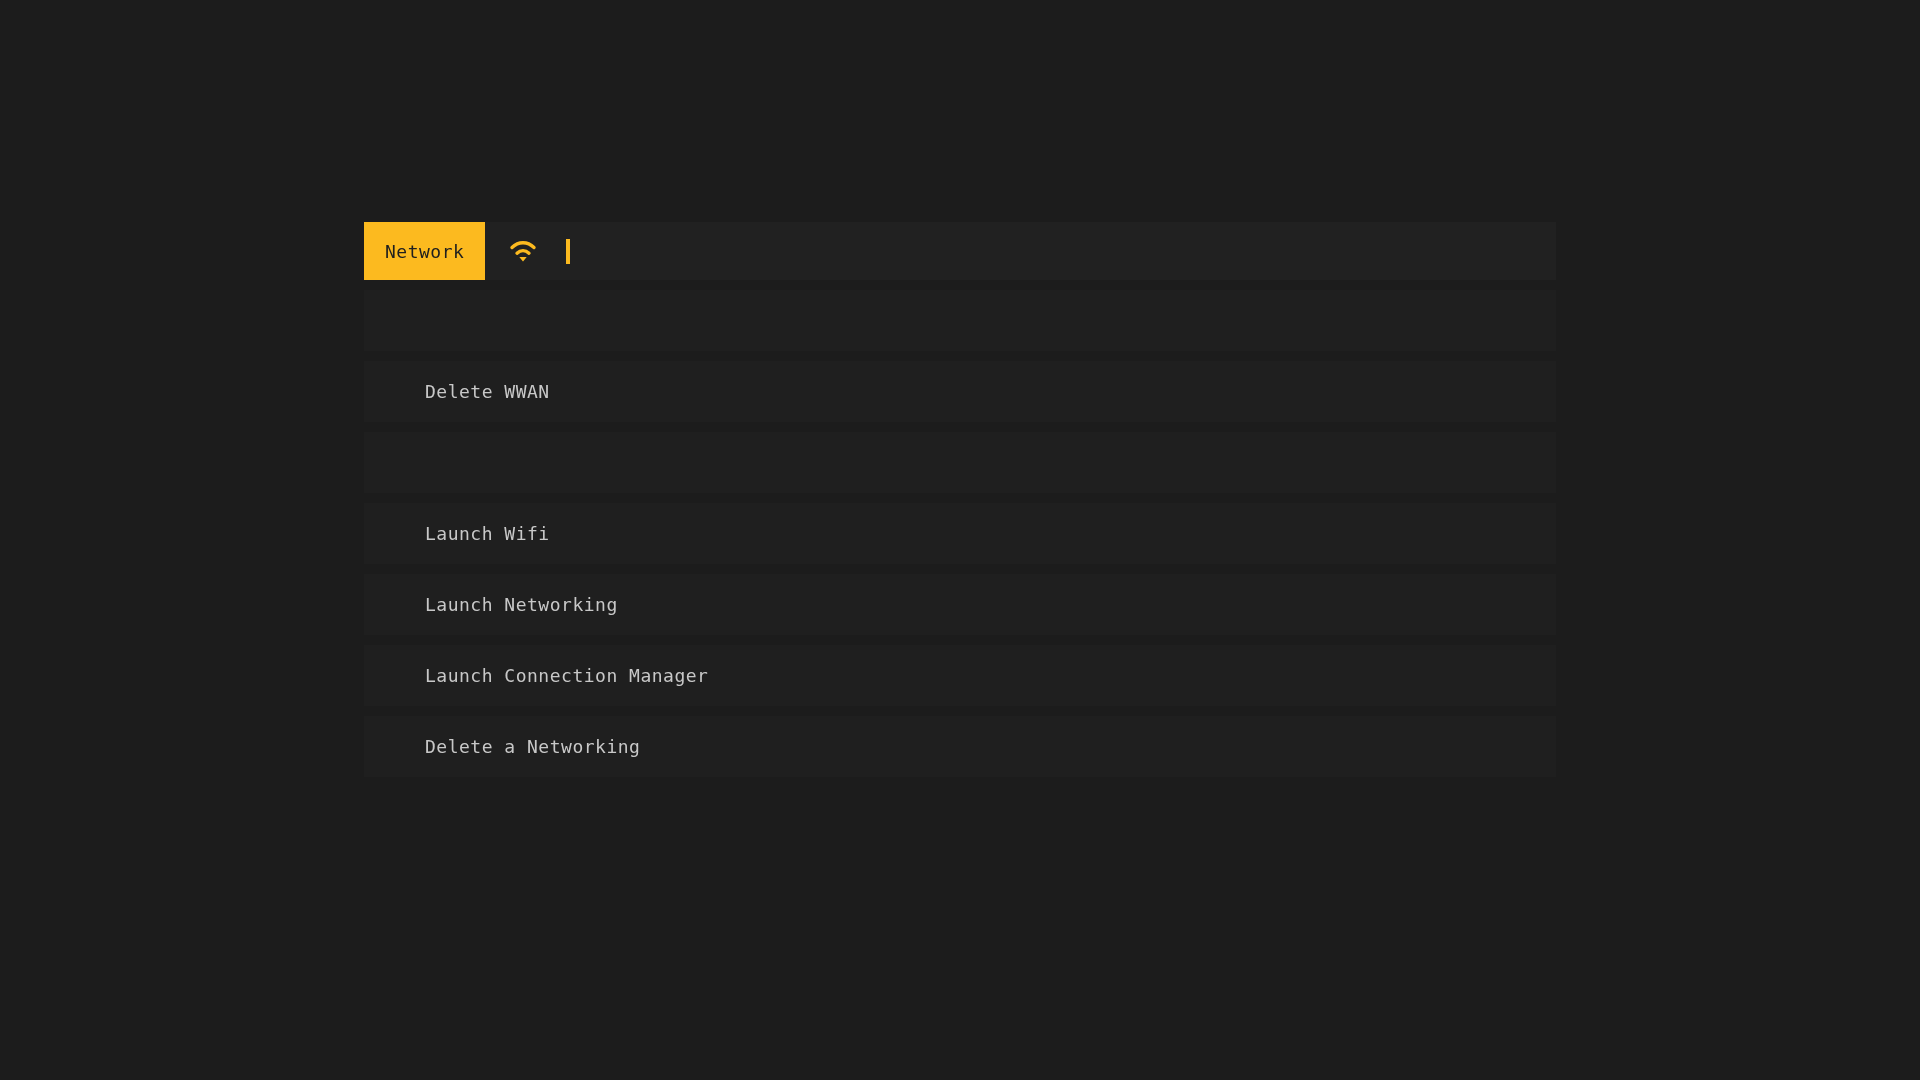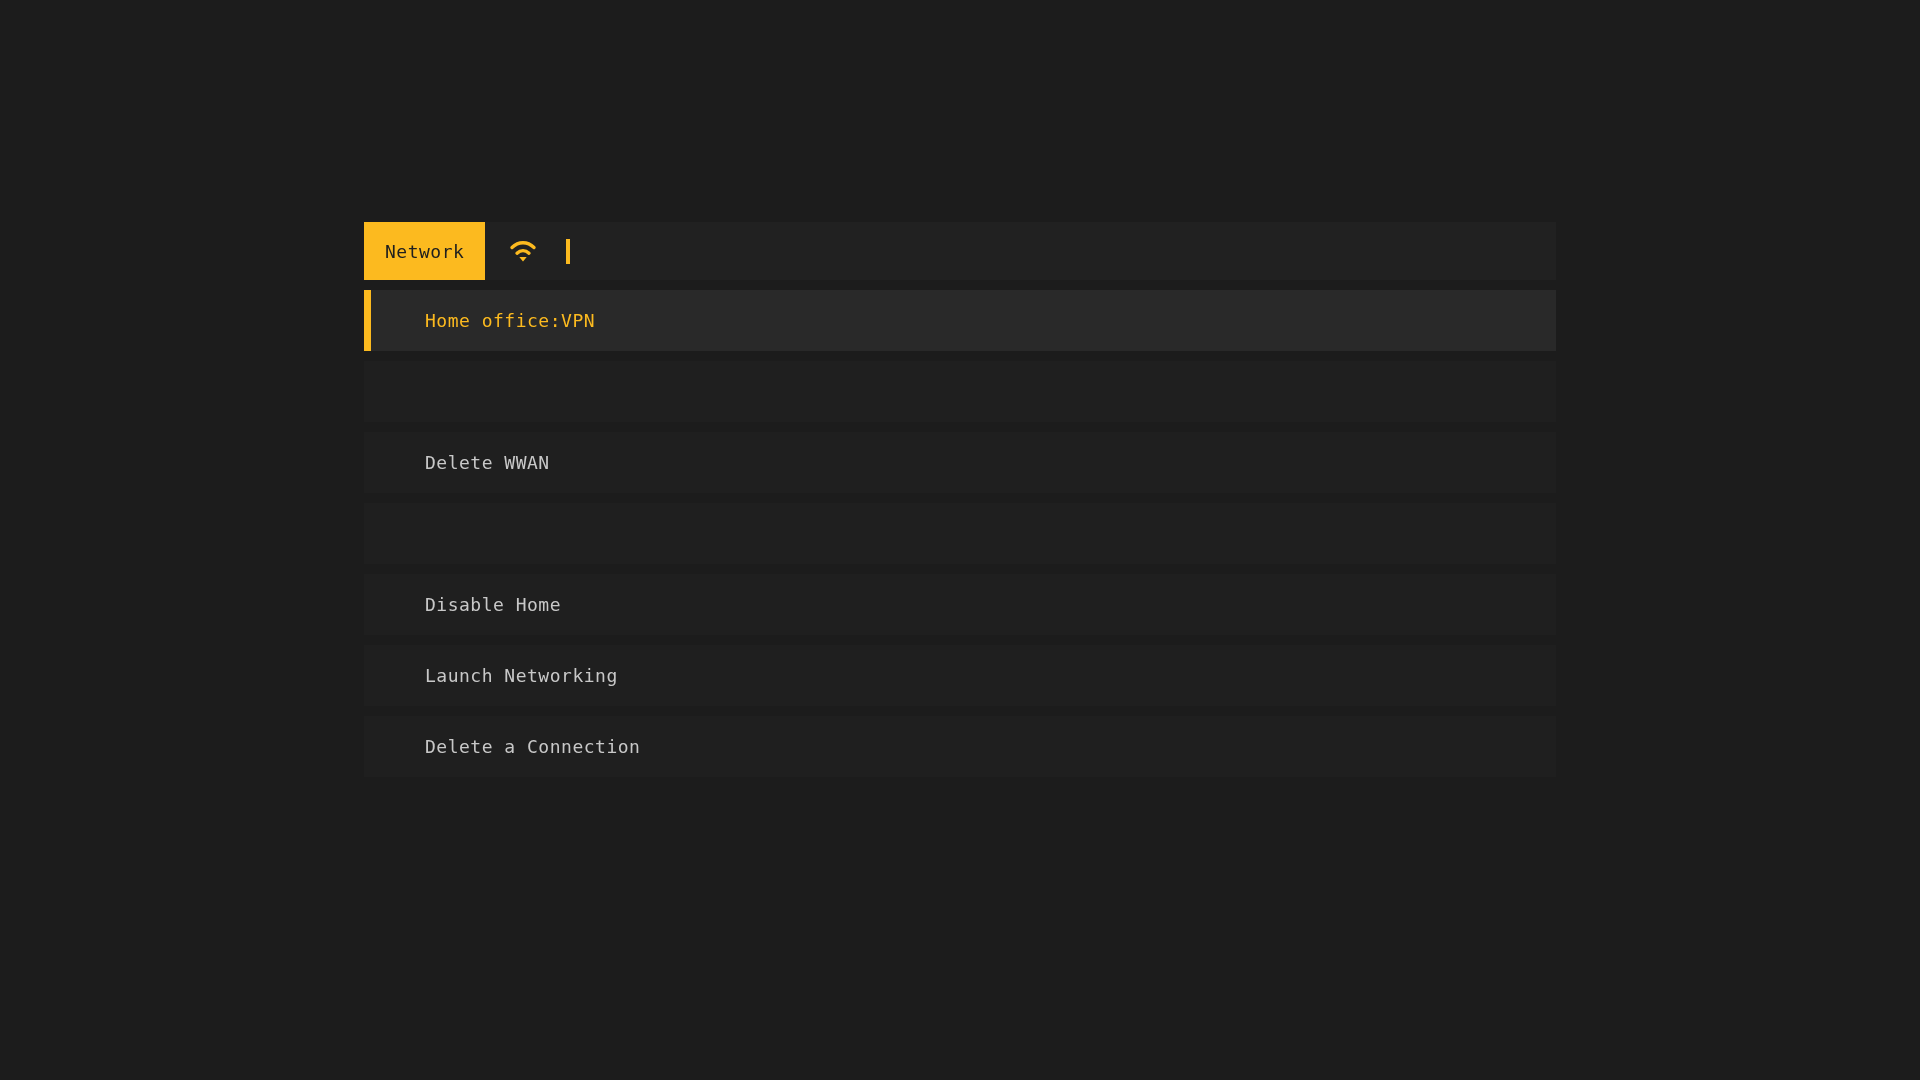--- a/index.html
+++ b/index.html
@@ -84,43 +84,42 @@
         <path d="M3 8.5 C 9.5 2.2, 18.5 2.2, 25 8.5" stroke="#fcba1f" stroke-width="3.4" fill="none" stroke-linecap="round"></path>
         <path d="M8 14.2 C 11.6 10.8, 16.4 10.8, 20 14.2" stroke="#fcba1f" stroke-width="3.4" fill="none" stroke-linecap="round"></path>
         <path d="M10.3 18 L17.7 18 L14 22.6 Z" fill="#fcba1f"></path>
       </svg>
     </span>
     <div class="search-input-area">
       <span class="caret"></span>
     </div>
   </div>
 
-  <div class="row selected">
-    <span class="sel-bar"></span>
-    <span>Home office:VPN</span>
-  </div>
 
   <div class="row">
     <span></span>
   </div>
 
   <div class="row">
     <span>Delete WWAN</span>
   </div>
 
   <div class="row">
     <span></span>
   </div>
 
   <div class="row">
-    <span>Disable Home</span>
+    <span>Launch Wifi</span>
   </div>
 
   <div class="row">
     <span>Launch Networking</span>
   </div>
 
+  <div class="row">
+    <span>Launch Connection Manager</span>
+  </div>
 
   <div class="row">
-    <span>Delete a Connection</span>
+    <span>Delete a Networking</span>
   </div>
 
 </div>
 
 </body></html>

